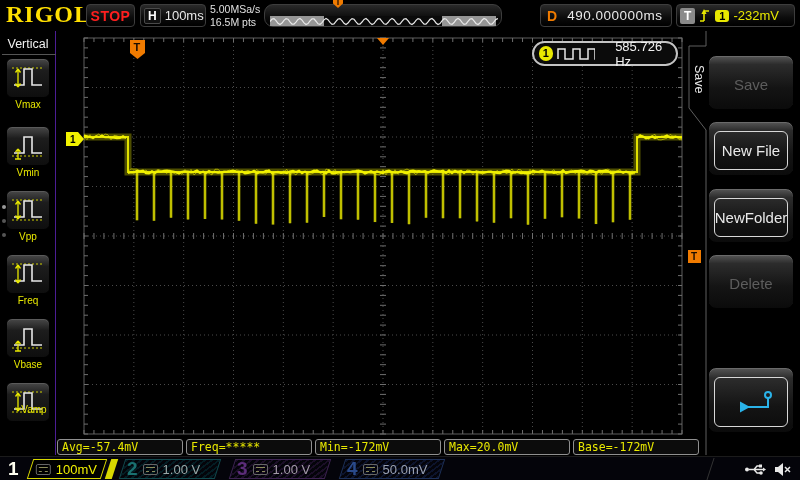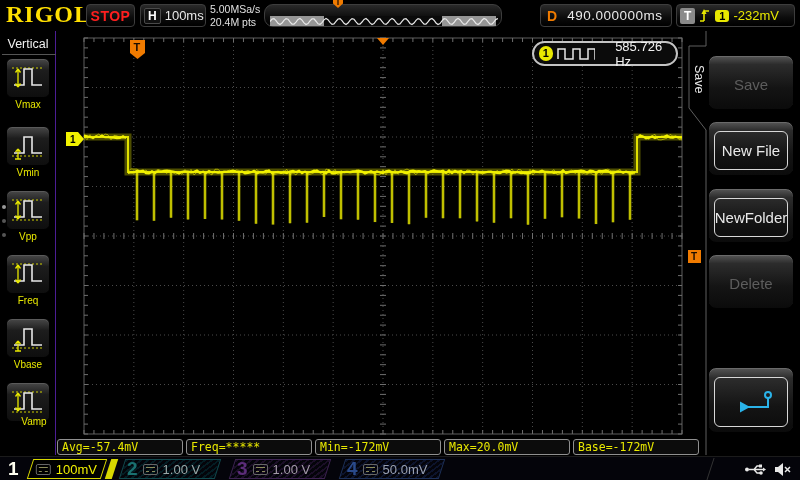--- a/index.html
+++ b/index.html
@@ -105,21 +105,21 @@
       <span>STOP</span>
     </div>
 
     <div id="h-box" class="tb-box">
       <span class="badge-dark">H</span>
       <span>100ms</span>
     </div>
 
     <div id="acq">
       <div>5.00MSa/s</div>
-      <div>20.4M pts</div>
+      <div>16.5M pts</div>
     </div>
 
     <div id="preview" class="tb-box">
       <div class="strip">
         <div class="win"></div>
       </div>
       <svg class="wave" width="228" height="10">
         <polyline id="pv-sine" fill="none" stroke="#e8e8e8" stroke-width="1.2" points="0,5.5 2,3.055605527142287 4,2.6657503288841755 6,4.658111801456929 8,7.358089163336814 10,8.496323032432416 12,7.116115865158469 14,4.377546308286343 16,2.582410889869355 18,3.239539817681087 20,5.796609313519592 22,8.104375560392068 24,8.223136745255342 26,6.05307284261479 28,3.4181453962688355 30,2.533038649840921 32,4.141694136885264 34,6.89201999410745 36,8.472338399308965 38,7.554375104649894 40,4.909687918192626 42,2.761164247817117 44,2.914660845454555 46,5.241162205684148 48,7.785219455553328 50,8.408525707722667 52,6.587185498753225 54,3.8520544386073317 56,2.5020389626597064 58,3.6718412834419536 60,6.3782302415597805 62,8.346457440820327 64,7.922207210362002 66,5.462066332888311 68,3.0338091017638273 70,2.6784112701137026 72,4.694588454971342 74,7.387722518046247 76,8.494205941898484 78,7.084027766251179 80,4.34245758577144 82,2.573813984227671 84,3.2646605185619535 86,5.834333407510109 88,8.122995549556537 90,8.207002332779632 92,6.015745171952626 94,3.3909987673772575 96,2.5388900899428304 98,4.175625449005567 100,6.925511553380389 102,8.477240197764093 104,7.526567129108482 106,4.872543064695514 108,2.745903156570499 110,2.9341106242299335 112,5.278975110768297 114,7.80961334235187 116,8.398997257706506 118,6.551743474420235 120,3.820488234333922 122,2.500880305280421 124,3.70206403667559 126,6.41443186330665 128,8.358210087085094 130,7.899632658296618 132,5.424138731035427 134,3.0124069985587942 136,2.6915233584954272 138,4.731193886688262 140,7.417054042574291 142,8.4916101042426 144,7.051686395274784 146,4.307553944079348 148,2.5656849499216694 150,3.290138630510762 152,5.872004044537521 154,8.141196144866797 156,8.19043509450601 158,5.978335038186213 160,3.364189349181897 162,2.5452149854030943 164,4.209768516935908 166,6.958775185928603 168,8.481665961770126 170,7.498435123356931 172,4.8354985360283536 174,2.731082421118689 176,2.9539706660859912 178,5.316823355782869 180,7.833637942347185 182,8.389005283597282 184,6.5161332855818035 186,3.7891905691789542 188,2.500201180688825 190,3.7325742640124013 192,6.450487275463641 194,8.36950573076565 196,7.876674426133354 198,5.386223258730384 200,2.991402639534734 202,2.7050844975220567 204,4.76792224372204 206,7.446079047068888 208,8.488535934516314 210,7.019096923329276 212,4.272840963994499 214,2.5580250867122354 216,3.3159700798020904 218,5.909615201399195 220,8.158974436208203 222,8.173437679389739 224,5.940848422866033 226,3.3377214282722782 228,2.55201232492672"></polyline>
       </svg>
       <div class="tflag">T</div>
@@ -186,21 +186,21 @@
         </div>
         <div class="llab" style="top: 328px;">Vbase</div>
         <div class="lbtn" style="top: 351px;">
           <svg width="36" height="30">
             <line x1="2" y1="5" x2="34" y2="5" stroke="#cfcf00" stroke-width="1" stroke-dasharray="2,2"></line>
             <line x1="2" y1="25" x2="34" y2="25" stroke="#cfcf00" stroke-width="1" stroke-dasharray="2,2"></line>
             <path d="M4,22 H14 V6 H22 V22 H32" fill="none" stroke="#e8e8e8" stroke-width="1.6"></path>
             <path d="M8,6 V24 M8,6 L5.5,9.5 M8,6 L10.5,9.5 M8,24 L5.5,20.5 M8,24 L10.5,20.5" stroke="#e8e800" stroke-width="1.3" fill="none"></path>
           </svg>
         </div>
-        <div class="llab" style="top: 385px; padding-left: 12px;">Vamp</div>
+        <div class="llab" style="top: 373px; padding-left: 12px;">Vamp</div>
       </div>
     <div class="pagedots">
       <span style="top:174px"></span>
         <span style="top:188px"></span>
         <span style="top:202px"></span>
     </div>
   </div>
 
   <div id="plot">
     <svg id="gridsvg" width="650" height="410">

